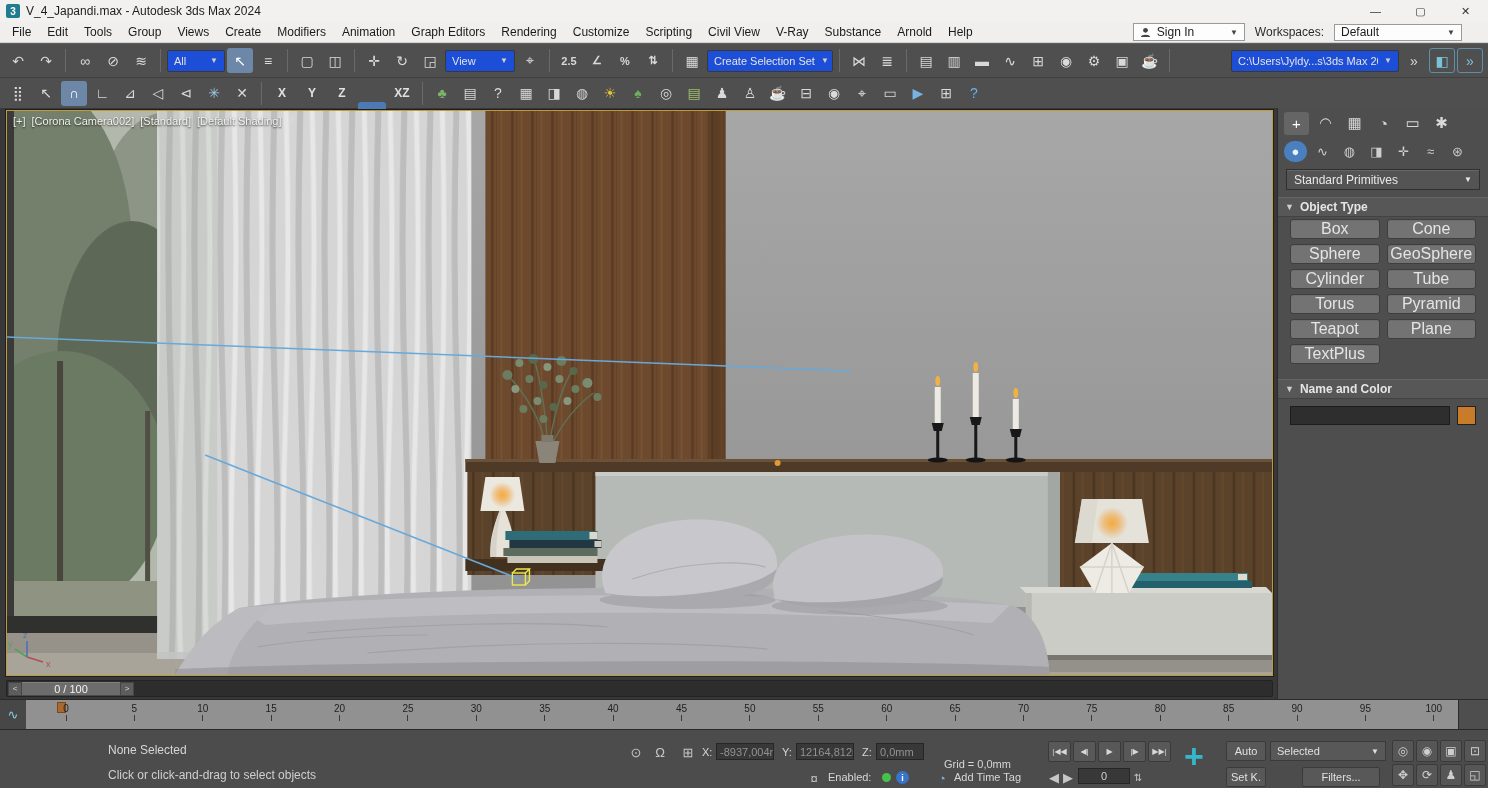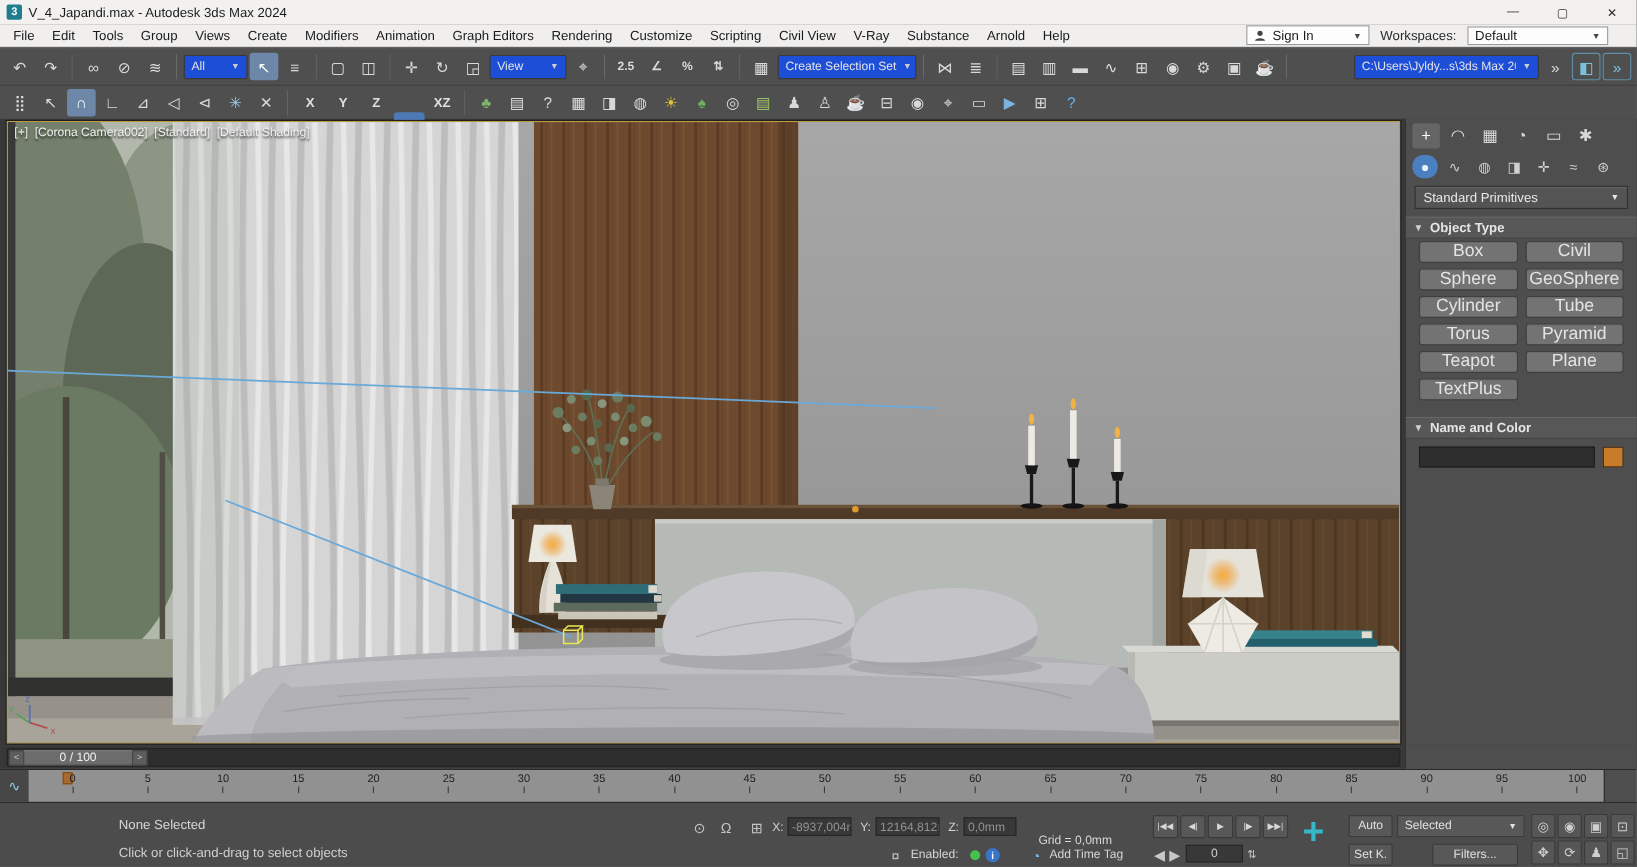--- a/index.html
+++ b/index.html
@@ -542,21 +542,21 @@
       <span>Standard Primitives</span>
       <span class="caret">▼</span>
     </div>
     <div class="rollout-h">
       <span class="rarrow">▼</span>
       <span>Object Type</span>
     </div>
     <div class="objbtns">
 
     <span class="objbtn">Box</span>
-        <span class="objbtn">Civil</span>
+        <span class="objbtn">Cone</span>
         <span class="objbtn">Sphere</span>
         <span class="objbtn">GeoSphere</span>
         <span class="objbtn">Cylinder</span>
         <span class="objbtn">Tube</span>
         <span class="objbtn">Torus</span>
         <span class="objbtn">Pyramid</span>
         <span class="objbtn">Teapot</span>
         <span class="objbtn">Plane</span>
         <span class="objbtn">TextPlus</span>
       </div>

